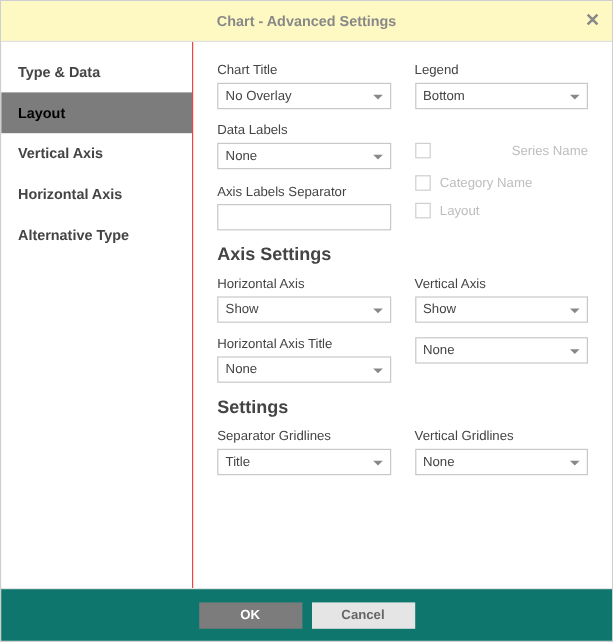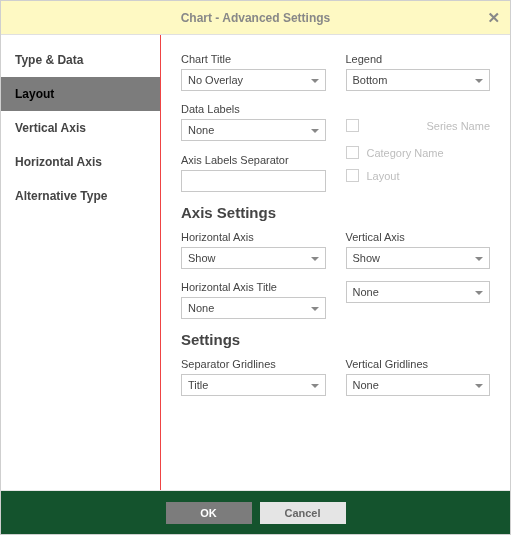--- a/index.html
+++ b/index.html
@@ -119,21 +119,21 @@
     color: #bdbdbd;
   }
   .cb {
     width: 13px;
     height: 13px;
     border: 1px solid #cfcfcf;
     background: #fff;
   }
   .footer {
     border-top: 1px solid #e5e5e5;
-    background: #14532d;
+    background: #0f766e;
     height: 44px;
     display: flex;
     align-items: center;
     justify-content: center;
     gap: 8px;
   }
   .btn {
     width: 86px;
     height: 22px;
     font-size: 11px;

